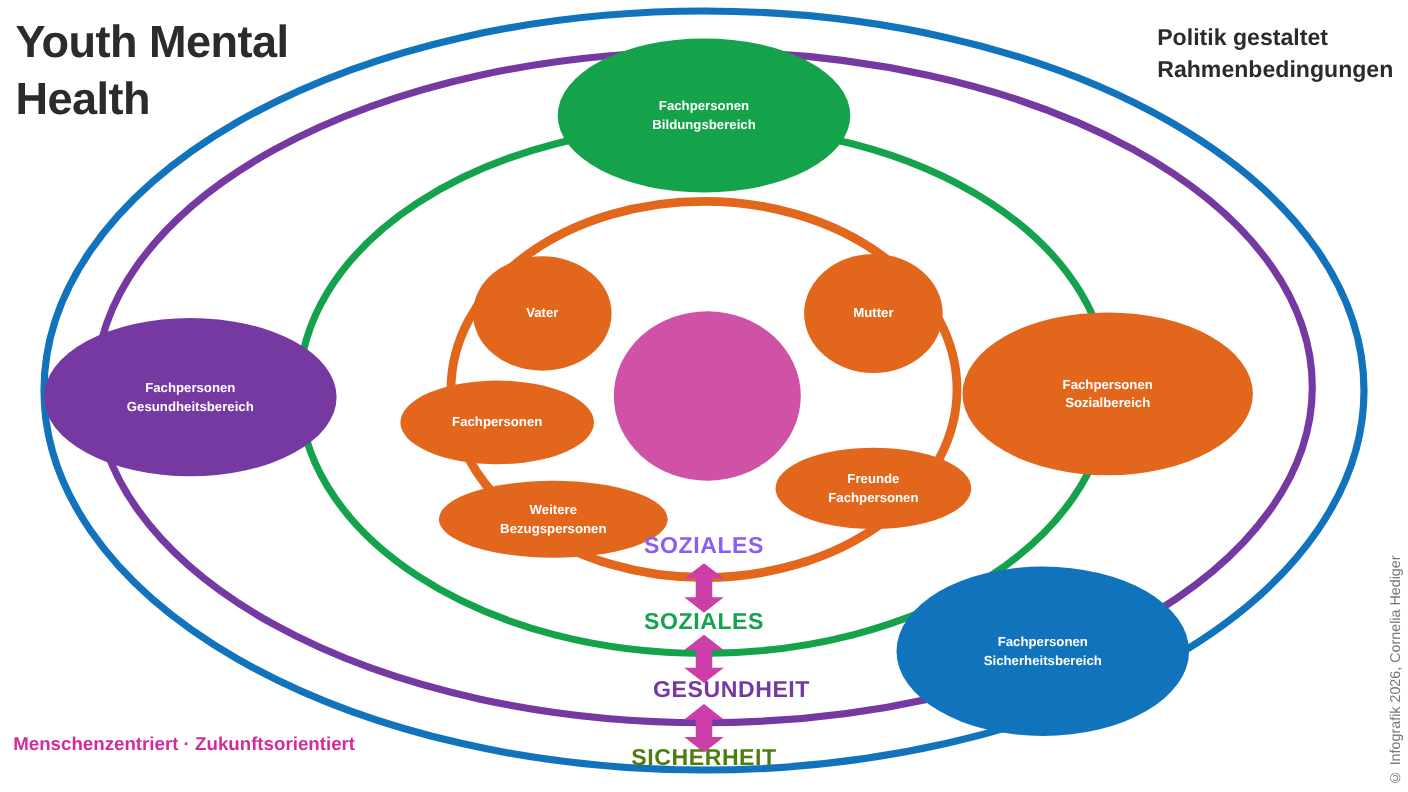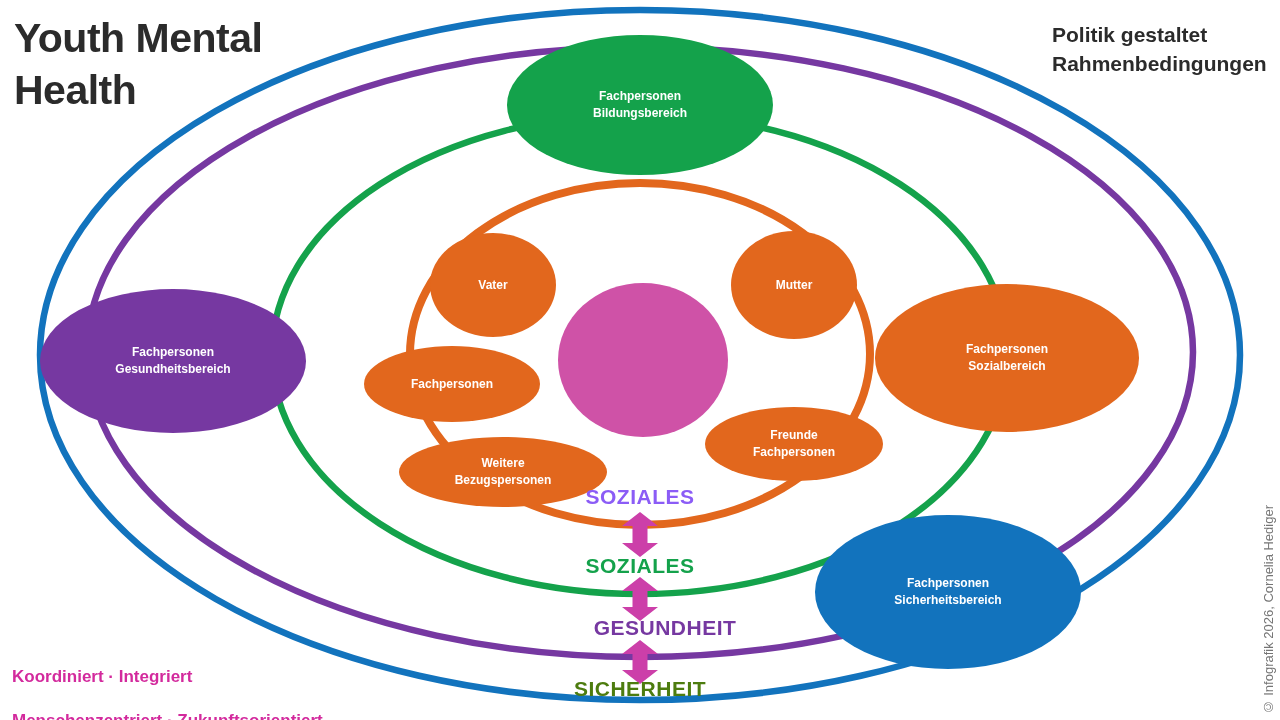--- a/index.html
+++ b/index.html
@@ -84,20 +84,19 @@
   <div class="txt centered bubble-label" style="left:503px;top:472px;">Weitere
 Bezugspersonen</div>
 
 
   <div class="txt centered ring-label lbl-orange" style="left:640px;top:497px;">SOZIALES</div>
   <div class="txt centered ring-label lbl-green" style="left:640px;top:566px;">SOZIALES</div>
   <div class="txt centered ring-label lbl-purple" style="left:640px;top:628px;margin-left:25px;">GESUNDHEIT</div>
   <div class="txt centered ring-label lbl-blue" style="left:640px;top:689px;">SICHERHEIT</div>
 
   <div class="txt footer">
-    <div class="pink">Koordiniert · Integriert</div>
     <div class="pink">Menschenzentriert · Zukunftsorientiert</div>
     
   </div>
 
   <div class="txt credit">© Infografik 2026, Cornelia Hediger</div>
 
 </div>
 
 </body></html>

